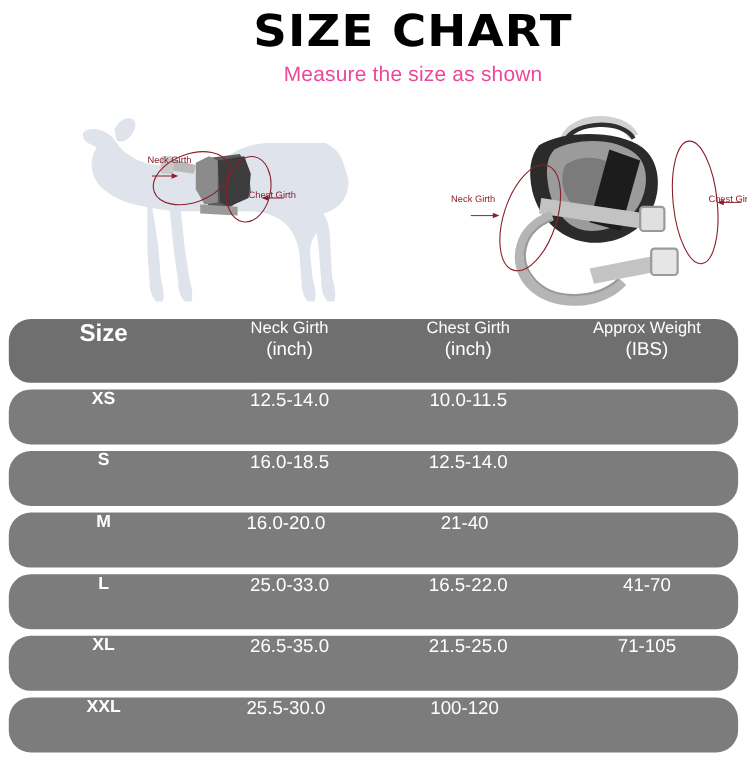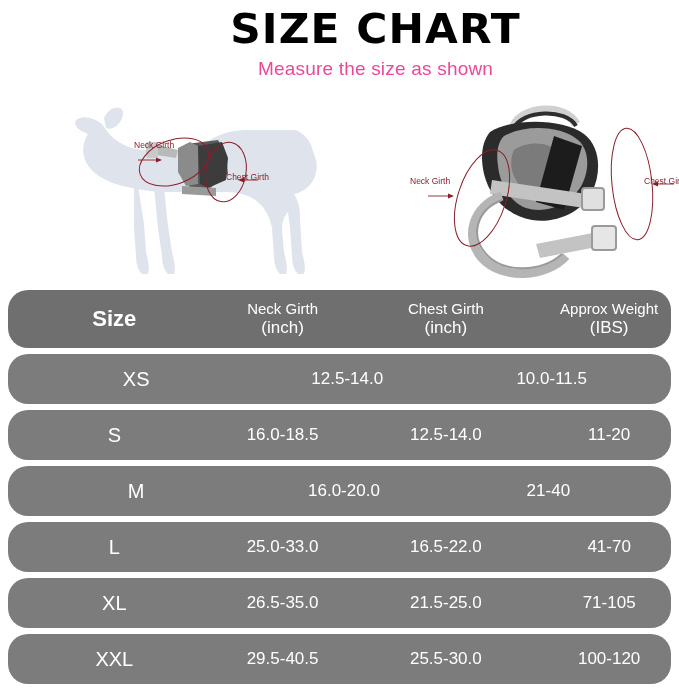--- a/index.html
+++ b/index.html
@@ -90,25 +90,24 @@
     overflow: hidden;
   }
   .row.head {
     background: #6f6f6f;
     height: 58px;
   }
   .cell {
     display: flex;
     flex-direction: column;
     align-items: center;
-    justify-content: center;
+    justify-content: flex-start;
     color: #ffffff;
     text-align: center;
     font-size: 17px;
-    margin-left: 42px;
   }
   .c0 { width: 26%; }
   .c1 { width: 25%; }
   .c2 { width: 24%; }
   .c3 { width: 25%; }
 
   .row.head .cell {
     font-size: 15px;
     line-height: 1.18;
   }
@@ -116,21 +115,22 @@
     font-size: 22px;
     font-weight: bold;
   }
   .head-sub {
     font-size: 17px;
   }
   .row .cell.val {
     font-size: 17px;
   }
   .row .cell.size-label {
-    font-size: 20px;
+    font-size: 16px;
+    font-weight: bold;
   }
 </style>
 </head>
 <body>
 
 <div class="page">
 
   <div class="header">
     <div class="title">SIZE CHART</div>
     <div class="subtitle">Measure the size as shown</div>
@@ -242,21 +242,20 @@
     <div class="row">
       <div class="cell c0 size-label">XS</div>
       <div class="cell c1 val">12.5-14.0</div>
       <div class="cell c2 val">10.0-11.5</div>
     </div>
 
     <div class="row">
       <div class="cell c0 size-label">S</div>
       <div class="cell c1 val">16.0-18.5</div>
       <div class="cell c2 val">12.5-14.0</div>
-      <div class="cell c3 val">11-20</div>
     </div>
 
     <div class="row">
       <div class="cell c0 size-label">M</div>
       <div class="cell c2 val">16.0-20.0</div>
       <div class="cell c3 val">21-40</div>
     </div>
 
     <div class="row">
       <div class="cell c0 size-label">L</div>
@@ -267,20 +266,19 @@
 
     <div class="row">
       <div class="cell c0 size-label">XL</div>
       <div class="cell c1 val">26.5-35.0</div>
       <div class="cell c2 val">21.5-25.0</div>
       <div class="cell c3 val">71-105</div>
     </div>
 
     <div class="row">
       <div class="cell c0 size-label">XXL</div>
-      <div class="cell c1 val">29.5-40.5</div>
       <div class="cell c2 val">25.5-30.0</div>
       <div class="cell c3 val">100-120</div>
     </div>
 
   </div>
 
 </div>
 
 </body></html>

